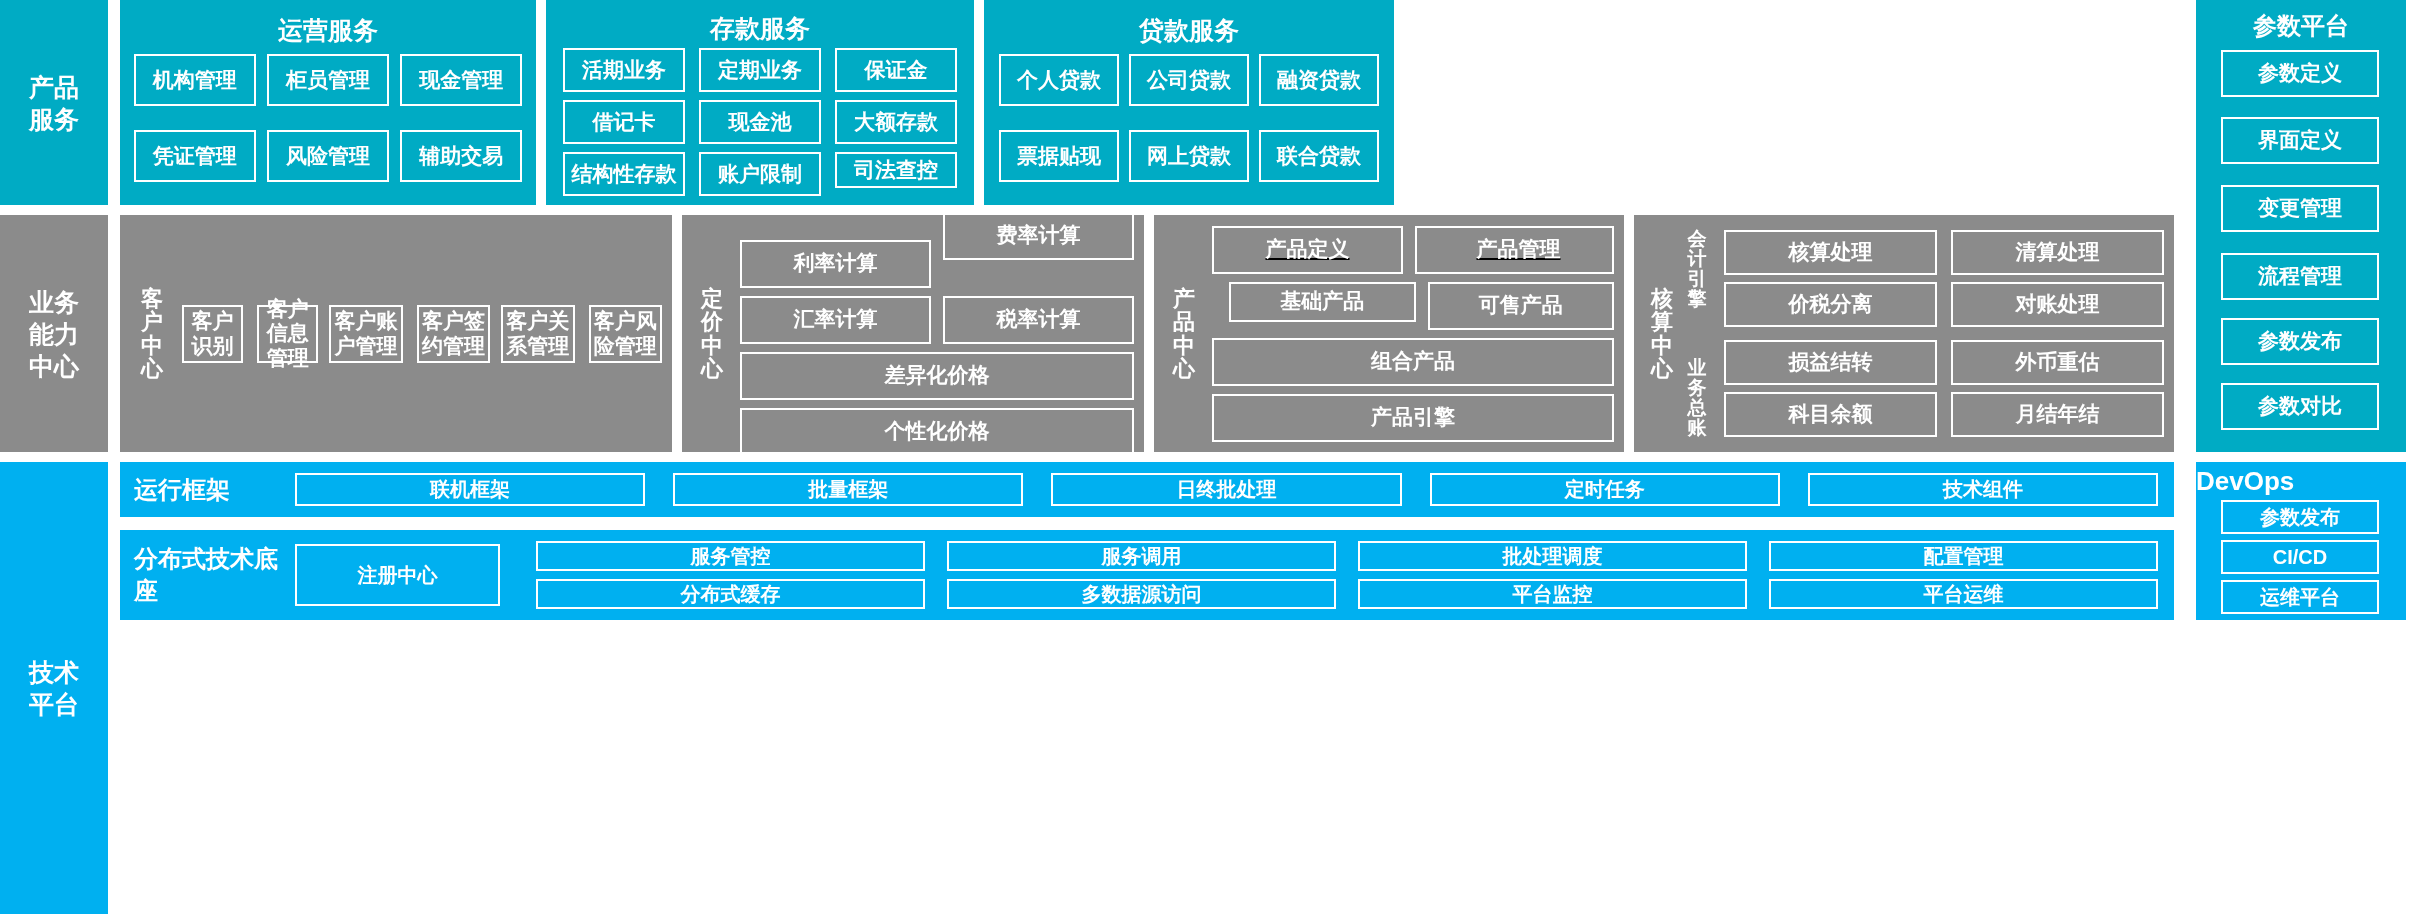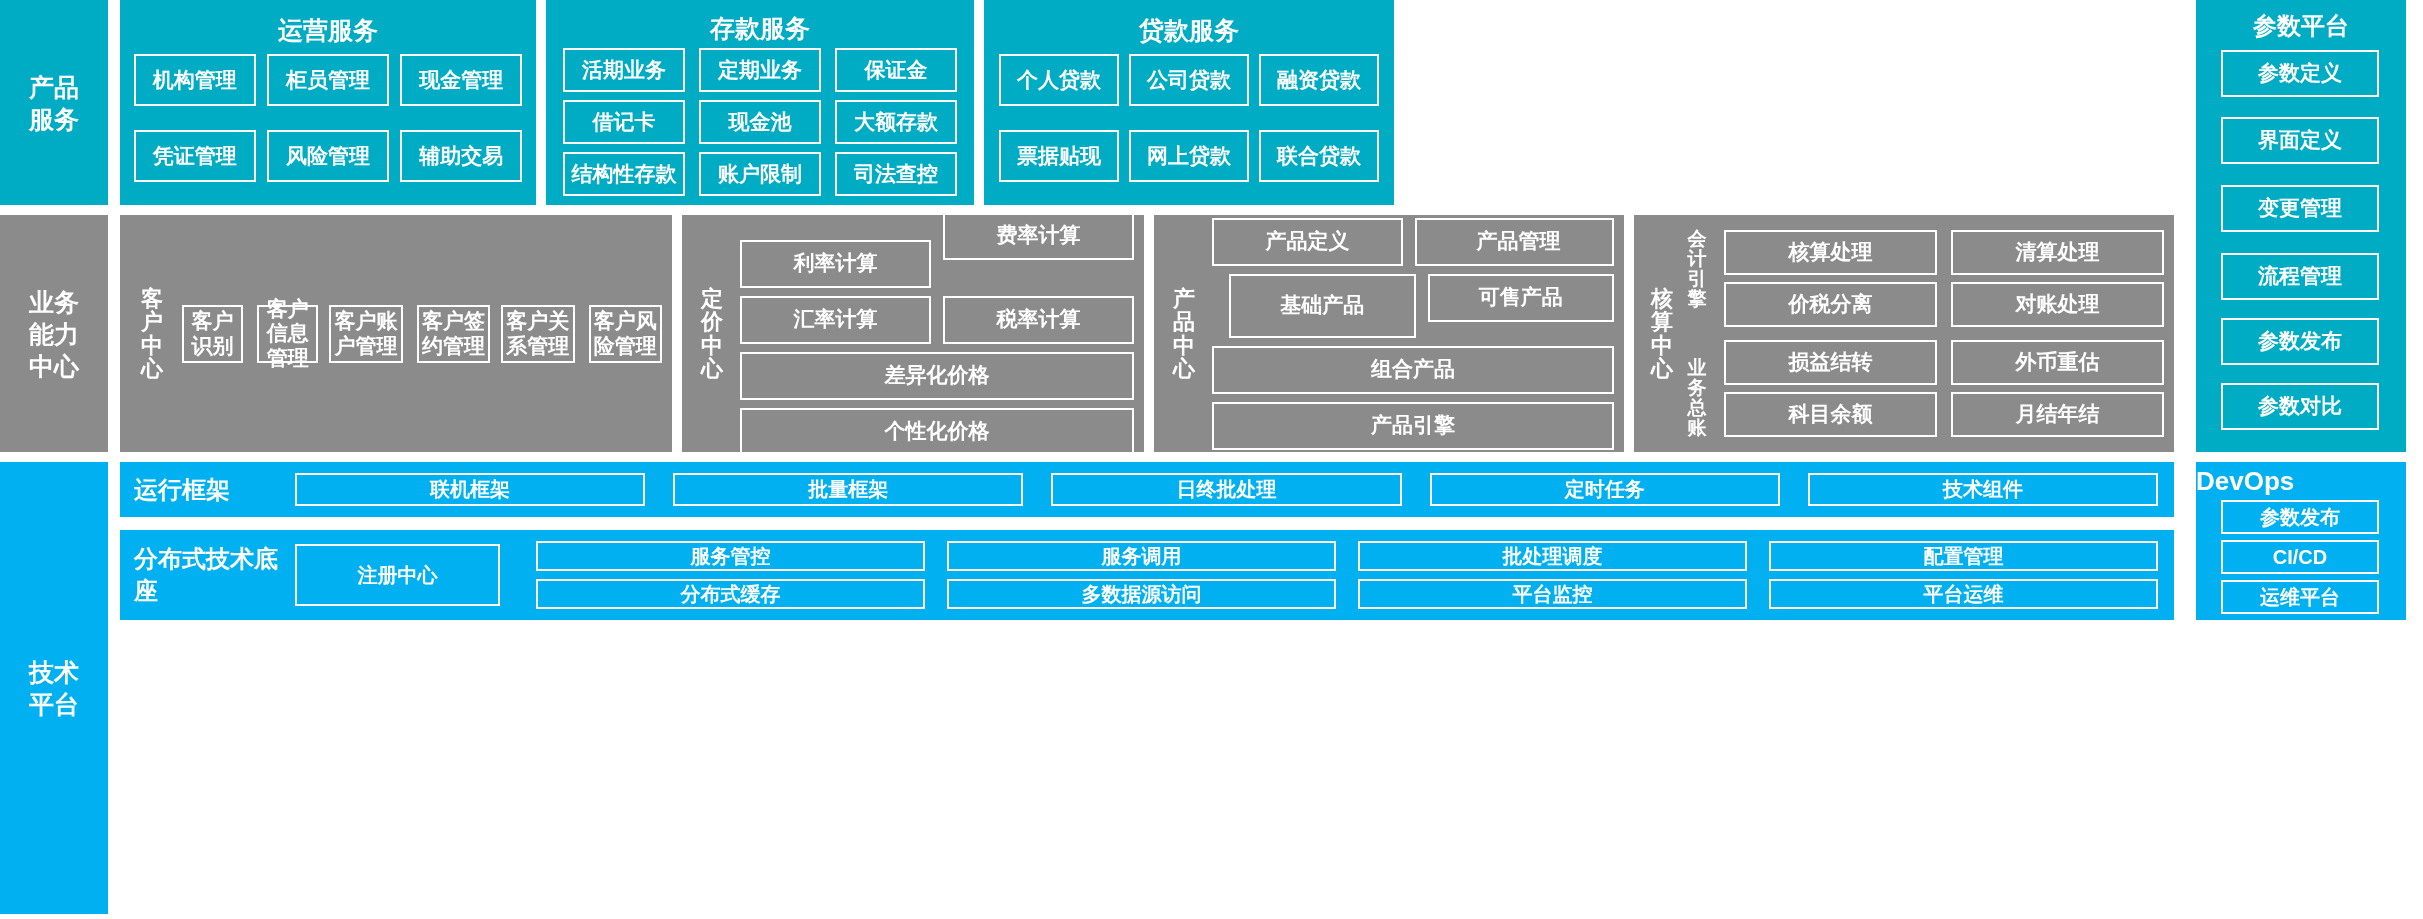--- a/index.html
+++ b/index.html
@@ -112,21 +112,21 @@
         <div class="node" style="width:122px;height:44px;">保证金</div>
       </div>
       <div class="grpInner" style="top:100px;display:flex;justify-content:space-around;padding:0 10px;">
         <div class="node" style="width:122px;height:44px;">借记卡</div>
         <div class="node" style="width:122px;height:44px;">现金池</div>
         <div class="node" style="width:122px;height:44px;">大额存款</div>
       </div>
       <div class="grpInner" style="top:152px;display:flex;justify-content:space-around;padding:0 10px;">
         <div class="node" style="width:122px;height:44px;">结构性存款</div>
         <div class="node" style="width:122px;height:44px;">账户限制</div>
-        <div class="node" style="width:122px;height:44px;">司法查控</div>
+        <div class="node" style="width:122px;height:36px;">司法查控</div>
       </div>
     </div>
 
     <div id="loanGroup" class="teal">
       <div class="groupTitle" style="position:absolute;left:0;top:14px;">贷款服务</div>
       <div class="grpInner" style="top:54px;display:flex;justify-content:space-around;padding:0 10px;">
         <div class="node" style="width:120px;height:52px;">个人贷款</div>
         <div class="node" style="width:120px;height:52px;">公司贷款</div>
         <div class="node" style="width:120px;height:52px;">融资贷款</div>
       </div>
@@ -201,26 +201,26 @@
     </div>
 
     <div class="gray centerBox" style="left:1154px;width:470px;">
       <div class="vlabel" style="width:40px;">
         <span>产</span>
         <span>品</span>
         <span>中</span>
         <span>心</span>
       </div>
       <div style="flex:1;display:flex;flex-direction:column;gap:8px;padding-left:8px;">
-        <div style="display:flex;gap:12px;">
+        <div style="display:flex;gap:12px;text-decoration:underline;">
           <div class="node" style="flex:1;height:48px;">产品定义</div>
           <div class="node" style="flex:1;height:48px;padding-left:8px;">产品管理</div>
         </div>
         <div style="display:flex;gap:12px;">
-          <div class="node" style="flex:1;height:64px;margin-left:17px;">基础产品</div>
+          <div class="node" style="flex:1;height:40px;margin-left:17px;">基础产品</div>
           <div class="node" style="flex:1;height:48px;">可售产品</div>
         </div>
         <div class="node" style="height:48px;">组合产品</div>
         <div class="node" style="height:48px;">产品引擎</div>
       </div>
     </div>
 
     <div class="gray centerBox" style="left:1634px;width:540px;">
       <div class="vlabel" style="width:36px;">
         <span>核</span>

